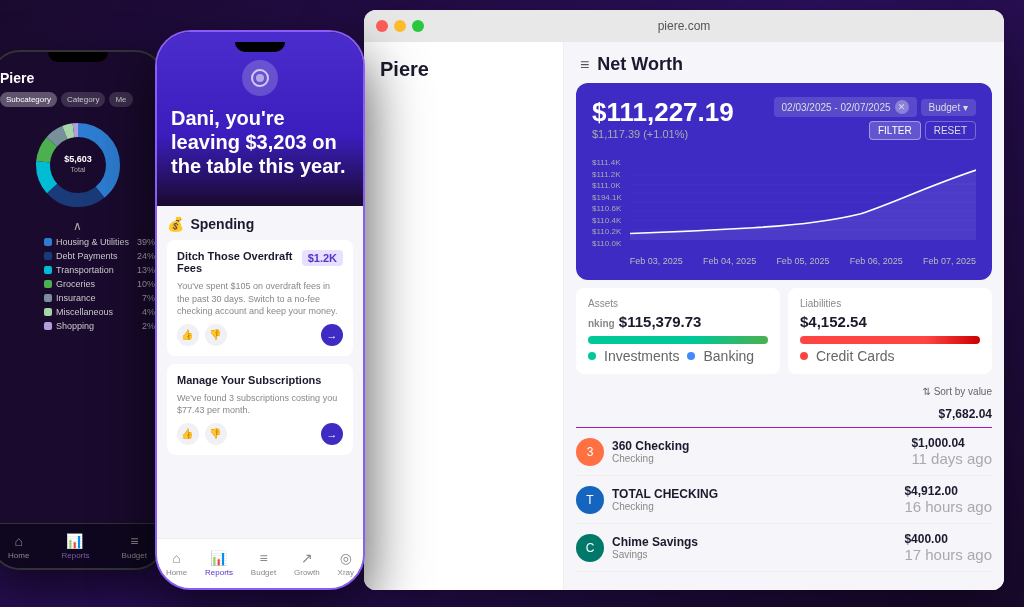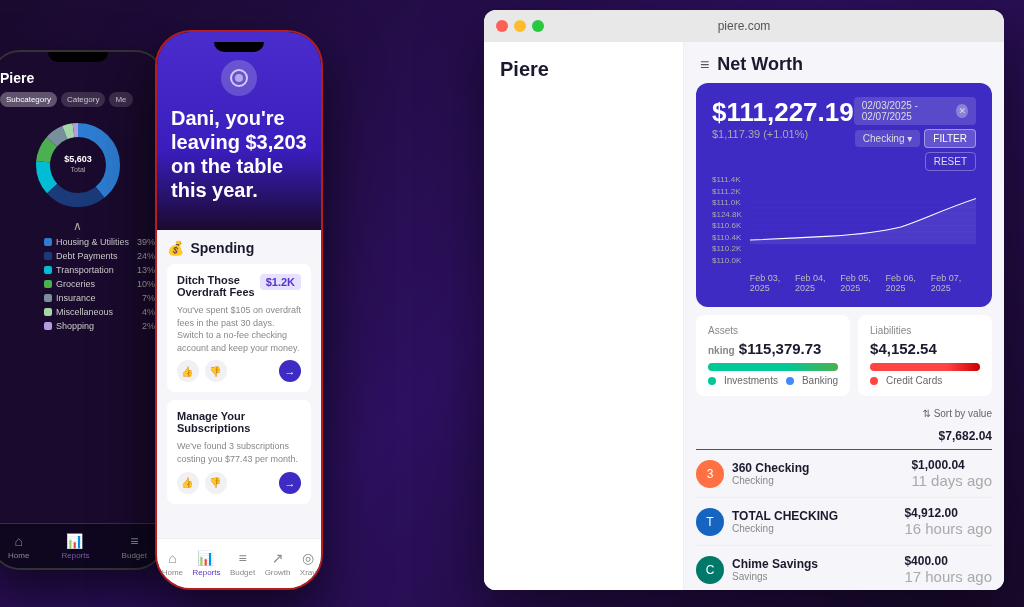--- a/index.html
+++ b/index.html
@@ -13,21 +13,21 @@
       display: flex;
       align-items: center;
       justify-content: center;
     }
 
     
     .browser-window {
       position: absolute;
       right: 20px;
       top: 10px;
-      width: 520px;
+      width: 640px;
       height: 580px;
       background: #fff;
       border-radius: 12px;
       overflow: hidden;
       box-shadow: 0 20px 60px rgba(0,0,0,0.5);
     }
     .browser-titlebar {
       background: #e8e8e8;
       height: 32px;
       display: flex;
@@ -106,21 +106,21 @@
       color: white;
     }
     .nw-amount {
       font-size: 26px;
       font-weight: 800;
       color: #fff;
     }
     .nw-change {
       font-size: 11px;
       color: #aaa;
-      margin-bottom: 6px;
+      margin-bottom: 14px;
     }
     .nw-date-range {
       font-size: 10px;
       background: rgba(255,255,255,0.15);
       padding: 3px 8px;
       border-radius: 4px;
       color: #ddd;
       display: flex;
       align-items: center;
       gap: 4px;
@@ -193,21 +193,21 @@
     .asset-bar {
       height: 8px;
       border-radius: 4px;
       margin-bottom: 4px;
     }
     .asset-bar.green { background: linear-gradient(90deg, #00c896 60%, #4caf50 100%); }
     .asset-bar.red { background: linear-gradient(90deg, #ff4444 70%, #cc0000 100%); }
     .asset-legend {
       display: flex;
       gap: 8px;
-      font-size: 10px;
+      font-size: 14px;
       color: #666;
       align-items: center;
     }
     .legend-dot {
       width: 8px; height: 8px; border-radius: 50%;
       display: inline-block;
     }
     .legend-dot.green { background: #00c896; }
     .legend-dot.blue { background: #4488ff; }
     .legend-dot.red { background: #ff4444; }
@@ -377,25 +377,25 @@
     .bottom-nav-item.active { color: #7b5ea7; }
     .bottom-nav-icon {
       font-size: 14px;
     }
 
     
     .phone-center {
       position: absolute;
       left: 155px;
       top: 30px;
-      width: 168px;
+      width: 210px;
       height: 560px;
       background: #1a0a2e;
       border-radius: 36px;
-      border: 2px solid #b91c1c;
+      border: 2px solid #8b5cf6;
       overflow: hidden;
       box-shadow: 0 25px 60px rgba(0,0,0,0.7);
       z-index: 10;
     }
     .phone2-top {
       background: linear-gradient(180deg, #4a2dcc 0%, #3a1dbc 60%, #1a0a2e 100%);
       padding: 10px 14px 20px;
     }
     .phone2-notch {
       width: 50px; height: 10px;
@@ -695,32 +695,32 @@
         <div style="display:flex;justify-content:space-between;align-items:flex-start;">
           <div>
             <div class="nw-amount">$111,227.19</div>
             <div class="nw-change">$1,117.39 (+1.01%)</div>
           </div>
           <div style="display:flex;gap:4px;align-items:center;flex-wrap:wrap;justify-content:flex-end;">
             <div class="nw-date-range">
               <span>02/03/2025 - 02/07/2025</span>
               <div class="x-btn">✕</div>
             </div>
-            <div class="account-btn">Checking ▾</div>
+            <div class="account-btn">Budget ▾</div>
             <div class="filter-btn">FILTER</div>
             <div class="reset-btn">RESET</div>
           </div>
         </div>
 
         <div style="display:flex;gap:4px;margin-top:4px;">
           <div style="display:flex;flex-direction:column;justify-content:space-between;font-size:8px;color:#aaa;padding-right:4px;height:90px;">
             <span>$111.4K</span>
             <span>$111.2K</span>
             <span>$111.0K</span>
-            <span>$124.8K</span>
+            <span>$194.1K</span>
             <span>$110.6K</span>
             <span>$110.4K</span>
             <span>$110.2K</span>
             <span>$110.0K</span>
           </div>
           <div style="flex:1;">
             <svg width="100%" height="90" viewBox="0 0 420 90">
 
               <line x1="0" y1="11" x2="420" y2="11" stroke="rgba(255,255,255,0.1)" stroke-width="0.5"></line>
               <line x1="0" y1="22" x2="420" y2="22" stroke="rgba(255,255,255,0.1)" stroke-width="0.5"></line>

